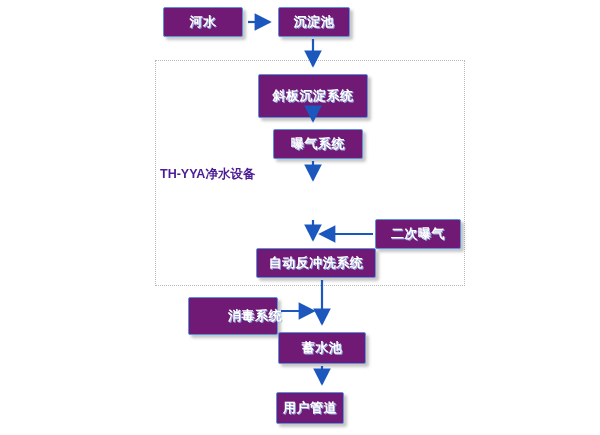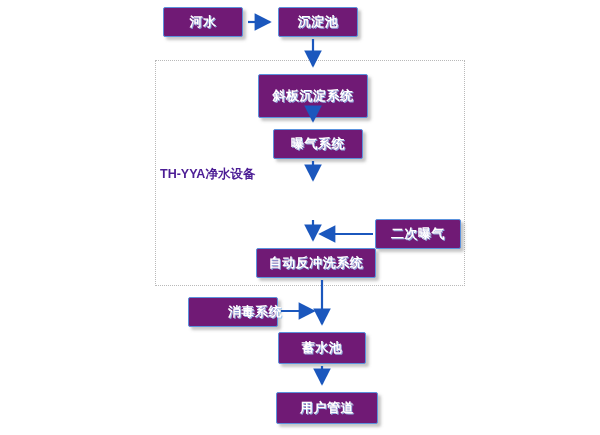--- a/index.html
+++ b/index.html
@@ -63,36 +63,36 @@
 </head>
 <body>
 
 <div id="canvas">
 
   <div class="group-box" style="left:155px; top:60px; width:310px; height:226px;"></div>
   <div class="group-label" style="left:160px; top:166px;">TH-YYA净水设备</div>
 
   <div class="node" style="left:163px; top:7px; width:80px; height:30px;">河水</div>
 
-  <div class="node" style="left:278px; top:7px; width:80px; height:30px;">沉淀池</div>
+  <div class="node" style="left:278px; top:7px; width:72px; height:30px;">沉淀池</div>
 
   <div class="node" style="left:258px; top:74px; width:110px; height:44px;">斜板沉淀系统</div>
 
   <div class="node" style="left:273px; top:129px; width:90px; height:30px;">曝气系统</div>
 
 
   <div class="node" style="left:375px; top:219px; width:86px; height:30px;">二次曝气</div>
 
   <div class="node" style="left:256px; top:248px; width:120px; height:30px;">自动反冲洗系统</div>
 
-  <div class="node" style="left:188px; top:297px; width:90px; height:30px;padding-left:44px;">消毒系统</div>
+  <div class="node" style="left:188px; top:297px; width:90px; height:38px;padding-left:44px;">消毒系统</div>
 
   <div class="node" style="left:278px; top:332px; width:88px; height:32px;">蓄水池</div>
 
-  <div class="node" style="left:276px; top:392px; width:102px; height:32px;">用户管道</div>
+  <div class="node" style="left:276px; top:392px; width:68px; height:32px;">用户管道</div>
 
   <div class="conn" style="left:0; top:0; width:600px; height:435px;">
     <svg width="600" height="435" viewBox="0 0 600 435">
       <defs>
         <marker id="arrow-down" markerWidth="9" markerHeight="9" refX="4.5" refY="7.6" orient="0">
           <path d="M0.5,0.6 L8.5,0.6 L4.5,8.4 Z" fill="#1b57bd"></path>
         </marker>
         <marker id="arrow-right" markerWidth="9" markerHeight="9" refX="7.6" refY="4.5" orient="0">
           <path d="M0.6,0.5 L8.4,4.5 L0.6,8.5 Z" fill="#1b57bd"></path>
         </marker>

